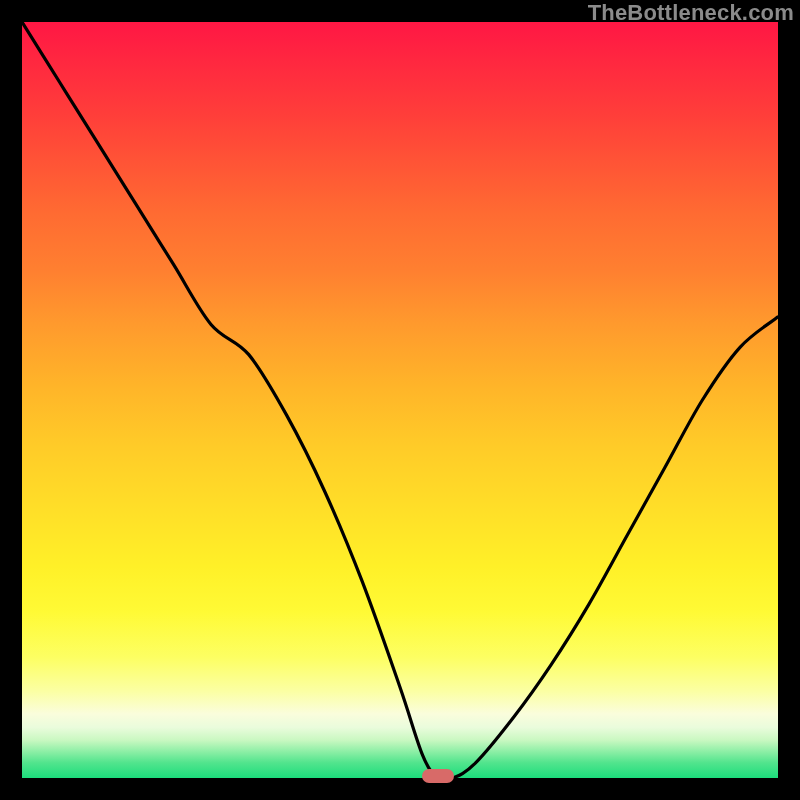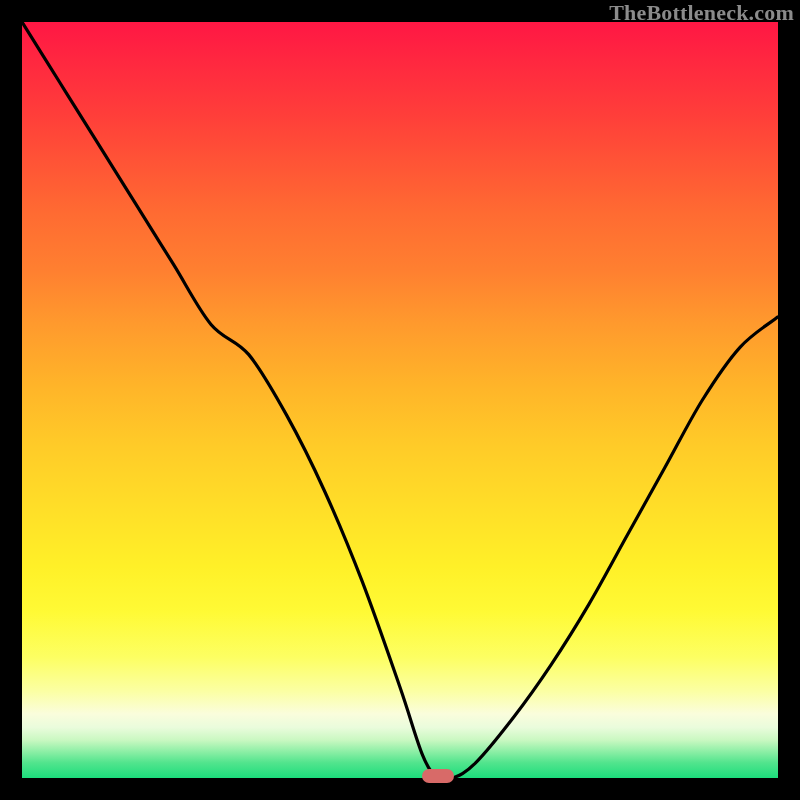--- a/index.html
+++ b/index.html
@@ -55,21 +55,21 @@
     position: absolute;
     width: 32px;
     height: 14px;
     background: #d86a68;
     border-radius: 7px;
   }
   .watermark {
     position: absolute;
     top: 0px;
     right: 6px;
-    font-family: Liberation Serif, serif;
+    font-family: Liberation Sans, sans-serif;
     font-size: 22px;
     font-weight: bold;
     color: #8b8b8b;
     letter-spacing: 0.2px;
   }
 </style>
 </head>
 <body>
 
 <div class="chart-container">

